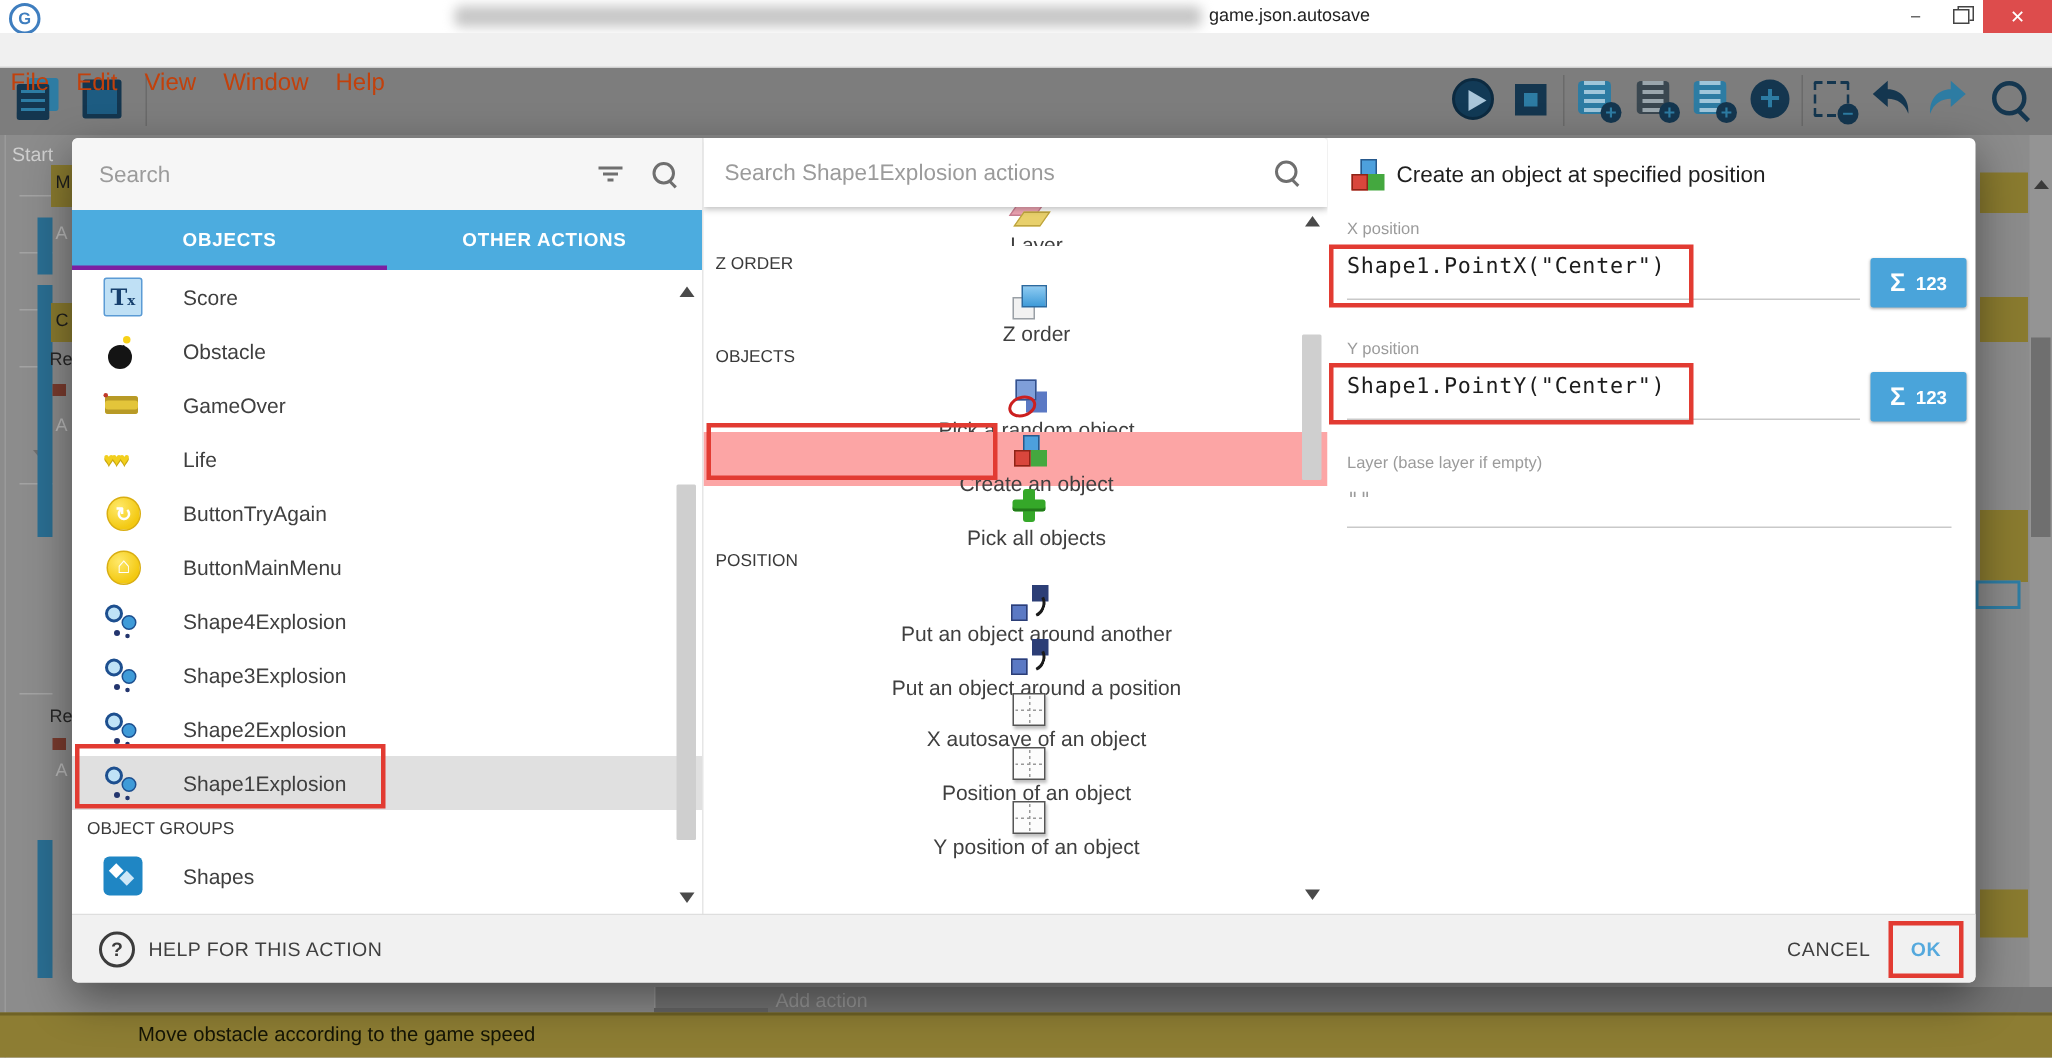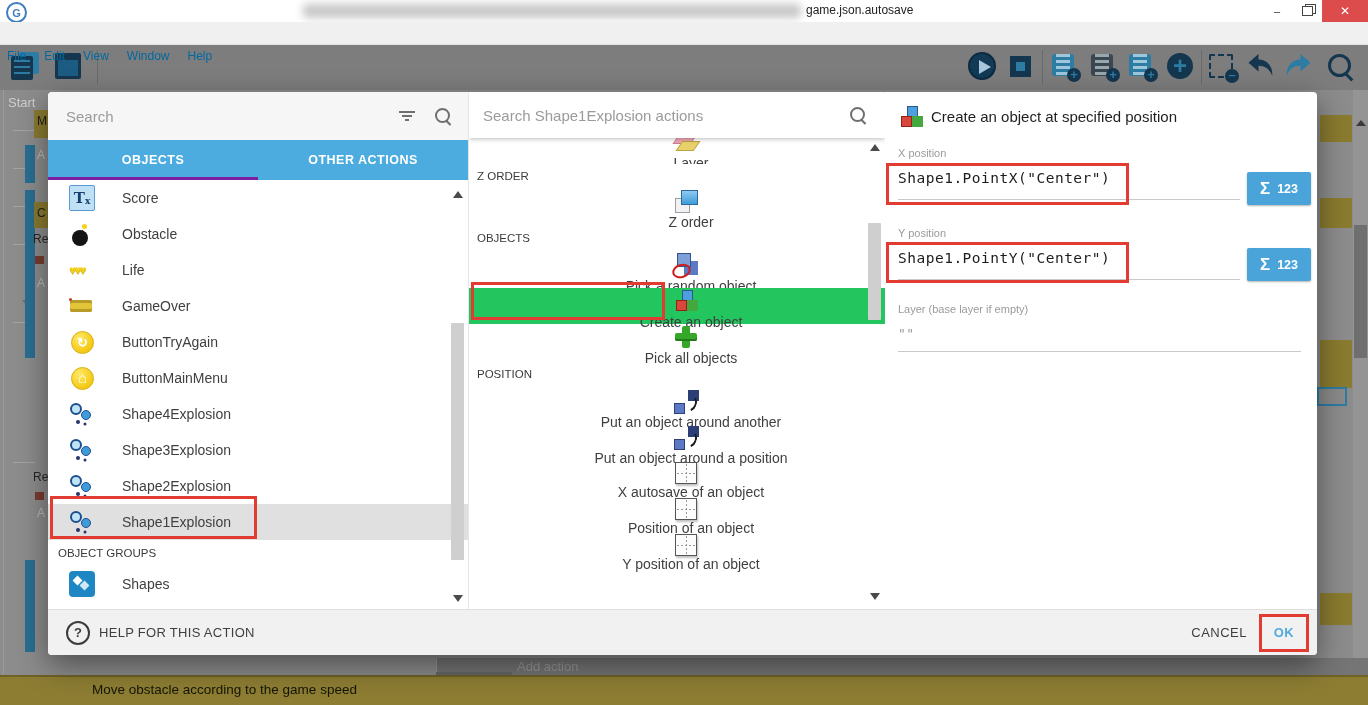--- a/index.html
+++ b/index.html
@@ -16,21 +16,21 @@
   .wtitle{position:absolute;left:806px;top:3px;font-size:12px;color:#222;}
   .wbtn{position:absolute;top:0;height:22px;width:30px;display:flex;align-items:center;
         justify-content:center;font-size:11px;color:#333;cursor:default;}
   .wmin{left:1262px;}
   .wmax{left:1292px;}
   .wmax .restore{width:9px;height:8px;border:1px solid #444;position:relative;background:#fff;}
   .wmax .restore:before{content:"";position:absolute;left:2px;top:-3px;width:9px;height:8px;border:1px solid #444;z-index:-1;}
   .wclose{left:1322px;width:46px;background:#dd4c4c;color:#fff;font-size:12px;}
   .menubar{position:absolute;left:0;top:22px;width:1368px;height:22px;background:#f0f0f0;
         display:flex;align-items:center;z-index:5;border-bottom:1px solid #e3e3e3;}
-  .menubar span{font-size:12px;color:#0369a1;padding:0 9px;margin-top:46px;}
+  .menubar span{font-size:16px;color:#c2410c;padding:0 9px;margin-top:46px;}
   .menubar span:first-child{padding-left:7px;}
   
   .toolbar{position:absolute;left:0;top:45px;width:1368px;height:45px;background:#7d7d7d;z-index:1;}
   .tsep{position:absolute;top:5px;width:1px;height:34px;background:#6a6a6a;}
   .ticon{position:absolute;top:7px;width:30px;height:30px;}
   
   .t-pm{left:11px;}
   .t-pm:before{content:"";position:absolute;left:8px;top:0px;width:20px;height:22px;background:#2d7ca3;border-radius:2px;}
   .t-pm:after{content:"";position:absolute;left:0;top:4px;width:22px;height:24px;background:#14364f;border-radius:2px;
       box-shadow:inset 0 -4px 0 #14364f;background-image:linear-gradient(#2d7ca3 2px,transparent 2px);
@@ -125,21 +125,21 @@
   .llabel{margin-left:27px;font-size:14px;color:#3f3f3f;}
   .lheader{height:26px;display:flex;align-items:center;padding-left:10px;font-size:11.5px;color:#3a3a3a;}
   
   .midsearch{position:absolute;left:0;top:0;width:100%;height:46px;background:#fff;z-index:3;
       box-shadow:0 1px 5px rgba(0,0,0,.28);display:flex;align-items:center;border-radius:0 3px 0 0;}
   .midsearch input{border:0;outline:0;background:transparent;font-size:15px;color:#444;
       font-family:"Liberation Sans",sans-serif;padding-left:14px;width:340px;}
   .midsearch .ic-mag{position:absolute;right:18px;top:14px;}
   .midlist{position:absolute;left:0;top:46px;width:100%;bottom:0;z-index:1;}
   .mrow{height:36px;display:flex;align-items:center;position:relative;flex-direction:column;}
-  .mrow.sel{background:#22c55e;}
+  .mrow.sel{background:#fca5a5;}
   .mrow.cut{height:26px;overflow:hidden;}
   .mrow.cut .li{margin-top:-9px;}
   .mrow .li{margin-left:18px;}
   .mrow .llabel{margin-left:28px;}
   .mheader{height:26px;display:flex;align-items:center;padding-left:8px;font-size:11.5px;color:#3a3a3a;}
   .mheader.h24{height:24px;}
   .mheader.h28{height:28px;}
   
   .sbar{position:absolute;z-index:4;}
   .sb-up{width:0;height:0;border-left:5px solid transparent;border-right:5px solid transparent;border-bottom:7px solid #4a4a4a;}
@@ -345,26 +345,26 @@
     <div>
         <div class="lrow">
           <div class="li ic-text-object"></div>
           <div class="llabel">Score</div>
         </div>
         <div class="lrow">
           <div class="li ic-bomb"></div>
           <div class="llabel">Obstacle</div>
         </div>
         <div class="lrow">
+          <div class="li ic-gameover"></div>
+          <div class="llabel">GameOver</div>
+        </div>
+        <div class="lrow">
           <div class="li ic-hearts"></div>
           <div class="llabel">Life</div>
-        </div>
-        <div class="lrow">
-          <div class="li ic-gameover"></div>
-          <div class="llabel">GameOver</div>
         </div>
         <div class="lrow">
           <div class="li ic-retry-button"></div>
           <div class="llabel">ButtonTryAgain</div>
         </div>
         <div class="lrow">
           <div class="li ic-home-button"></div>
           <div class="llabel">ButtonMainMenu</div>
         </div>
         <div class="lrow">

